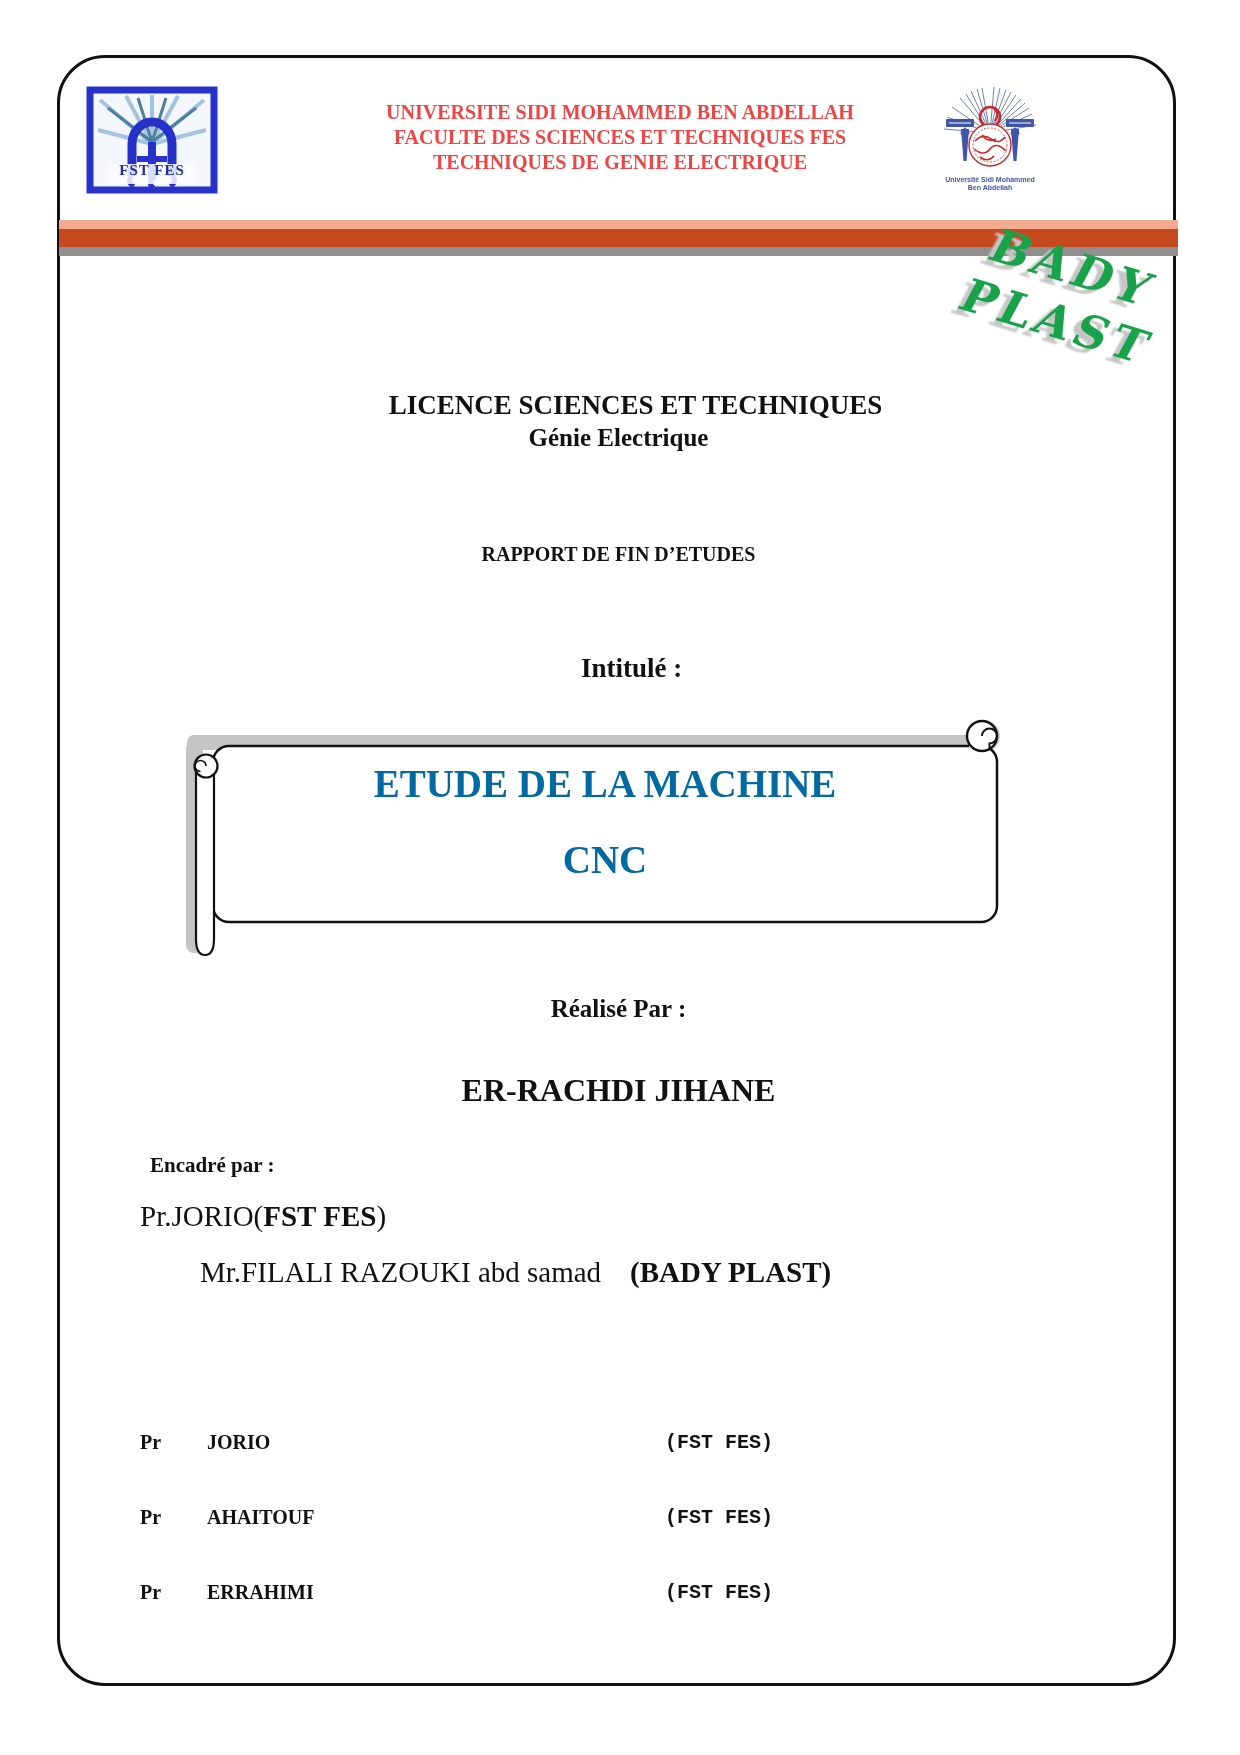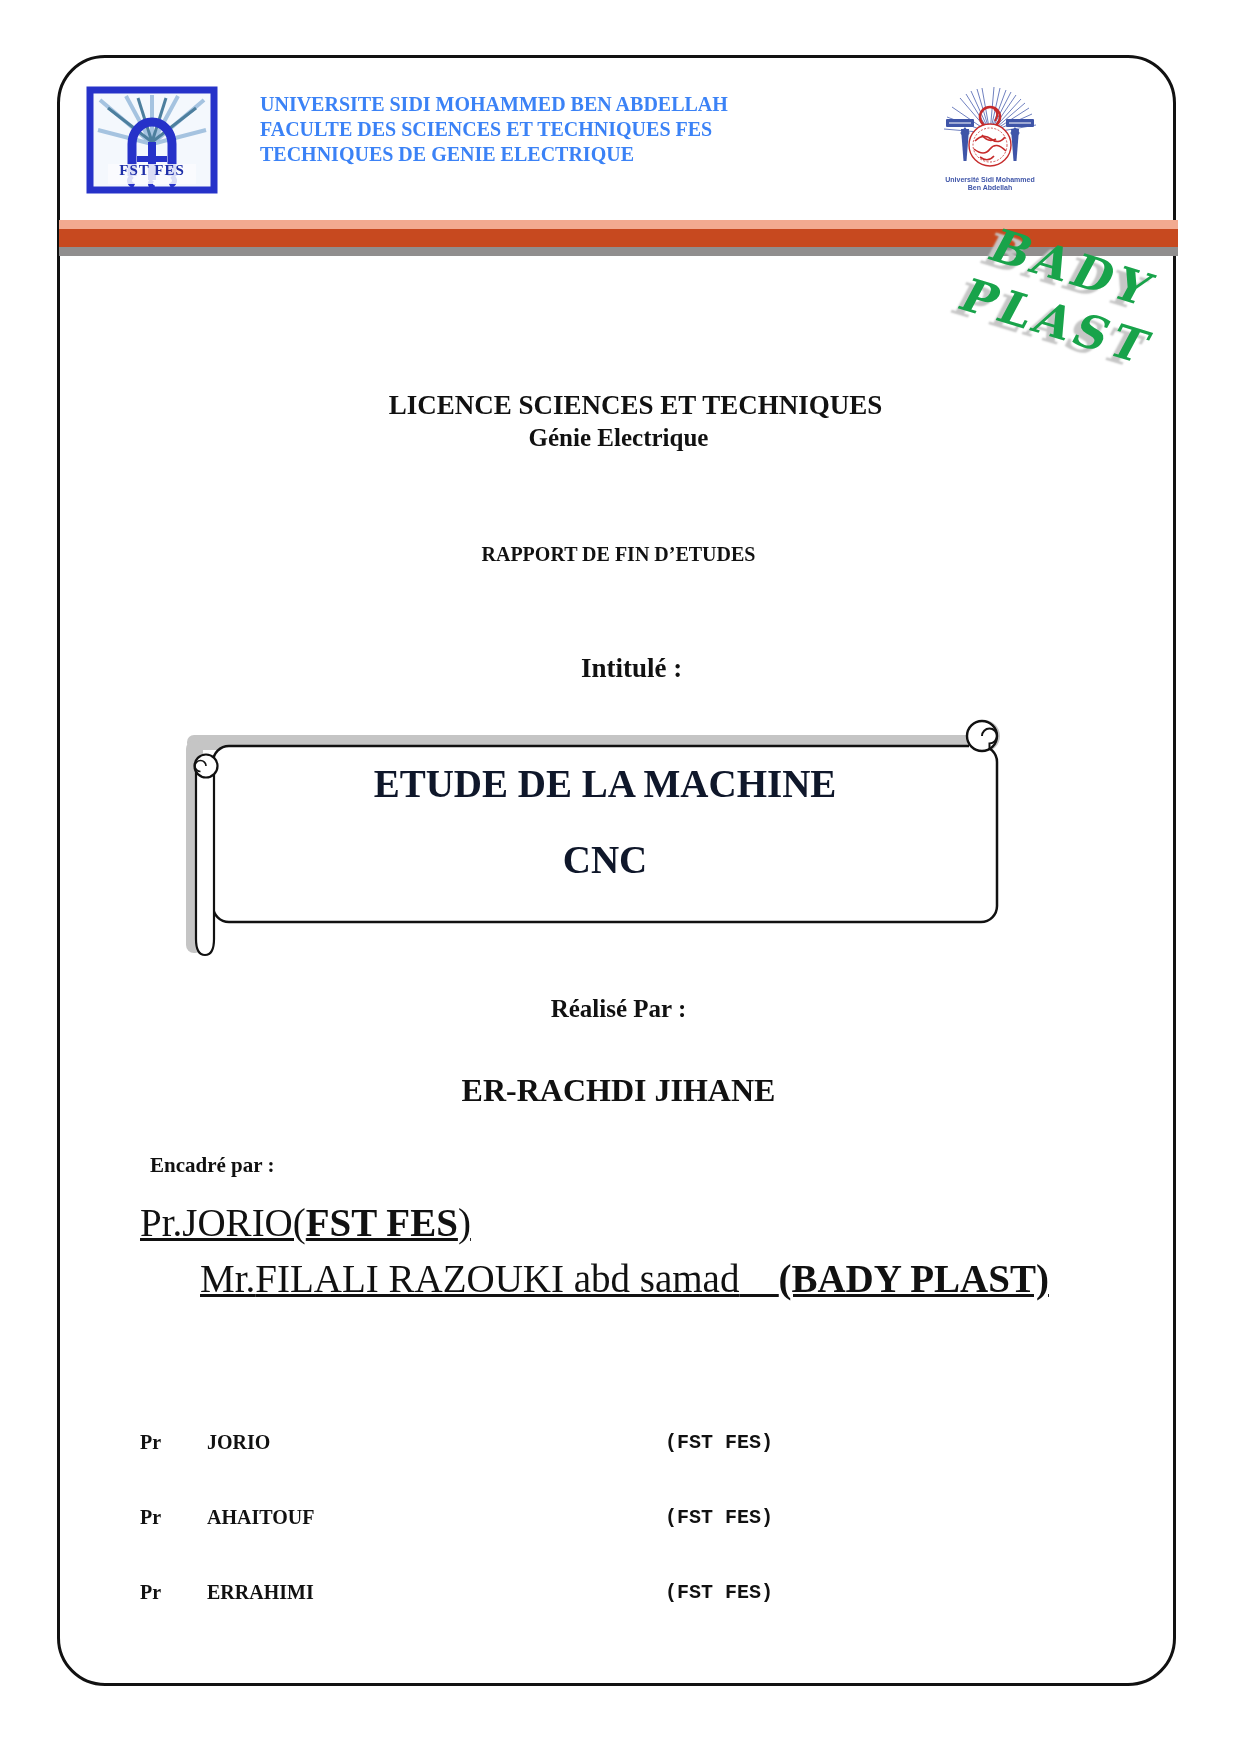--- a/index.html
+++ b/index.html
@@ -11,22 +11,22 @@
     position:absolute;left:57px;top:55px;width:1113px;height:1625px;
     border:3px solid #111;border-radius:48px;
   }
   
   .fst-logo{position:absolute;left:86px;top:86px;width:132px;height:108px;}
   .fst-logo-text{
     position:absolute;left:86px;top:162px;width:132px;text-align:center;
     font-weight:bold;font-size:15px;letter-spacing:1px;color:#1F2FA8;
   }
   .header-text{
-    position:absolute;left:260px;top:92px;width:720px;text-align:left;
-    font-weight:bold;font-size:20px;line-height:25px;color:#3b82f6;
+    position:absolute;left:260px;top:100px;width:720px;text-align:center;
+    font-weight:bold;font-size:20px;line-height:25px;color:#ef4444;
   }
   .seal-logo{position:absolute;left:942px;top:83px;width:96px;height:98px;}
   .seal-caption{
     position:absolute;left:930px;top:176px;width:120px;text-align:center;
     font-family:"Liberation Sans",sans-serif;
     font-weight:bold;font-size:7px;line-height:8px;color:#3F55A8;
   }
   
   .bar{position:absolute;left:59px;width:1119px;}
   .bar.salmon{top:220px;height:9px;background:#F2AA90;}
@@ -43,28 +43,28 @@
   .centered{position:absolute;left:60px;width:1117px;text-align:center;font-weight:bold;}
   .t-licence{top:390px;font-size:27px;padding-left:17px;}
   .t-genie{top:424px;font-size:25px;}
   .t-rapport{top:543px;font-size:20px;}
   .t-intitule{top:653px;font-size:27px;margin-left:13px;}
   
   .banner{position:absolute;left:185px;top:715px;width:830px;height:250px;}
   .banner svg{position:absolute;left:0;top:0;}
   .banner-line{
     position:absolute;left:30px;width:780px;text-align:center;
-    font-weight:bold;color:#0f172a;font-size:39px;
+    font-weight:bold;color:#0369a1;font-size:39px;
   }
   .banner-line.l1{top:46px;}
   .banner-line.l2{top:122px;}
   .t-realise{top:995px;font-size:25px;}
   .t-author{top:1072px;font-size:32px;}
   .t-encadre{position:absolute;left:150px;top:1153px;font-size:21px;font-weight:bold;}
-  .sup-line{position:absolute;font-size:39px;white-space:pre;text-decoration:underline;}
+  .sup-line{position:absolute;font-size:29px;white-space:pre;}
   .sup-line .b{font-weight:bold;}
   .sup1{left:140px;top:1200px;}
   .sup2{left:200px;top:1256px;}
   .t-soutenu{top:1368px;font-size:23px;white-space:pre;}
   .jury-row{position:absolute;left:140px;width:720px;height:30px;font-weight:bold;font-size:20px;}
   .jury-row .jtitle{position:absolute;left:0;}
   .jury-row .jname{position:absolute;left:67px;}
   .jury-row .jaff{position:absolute;left:525px;font-family:Liberation Mono, monospace;}
   .jr0{top:1431px;} .jr1{top:1506px;} .jr2{top:1581px;}
 </style>

